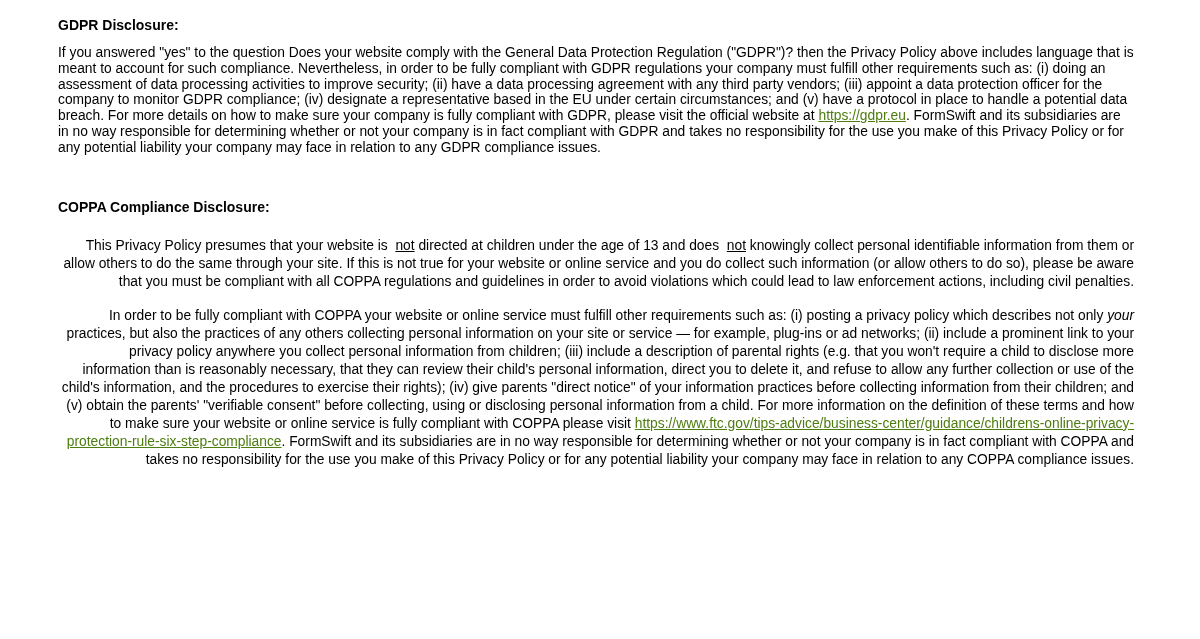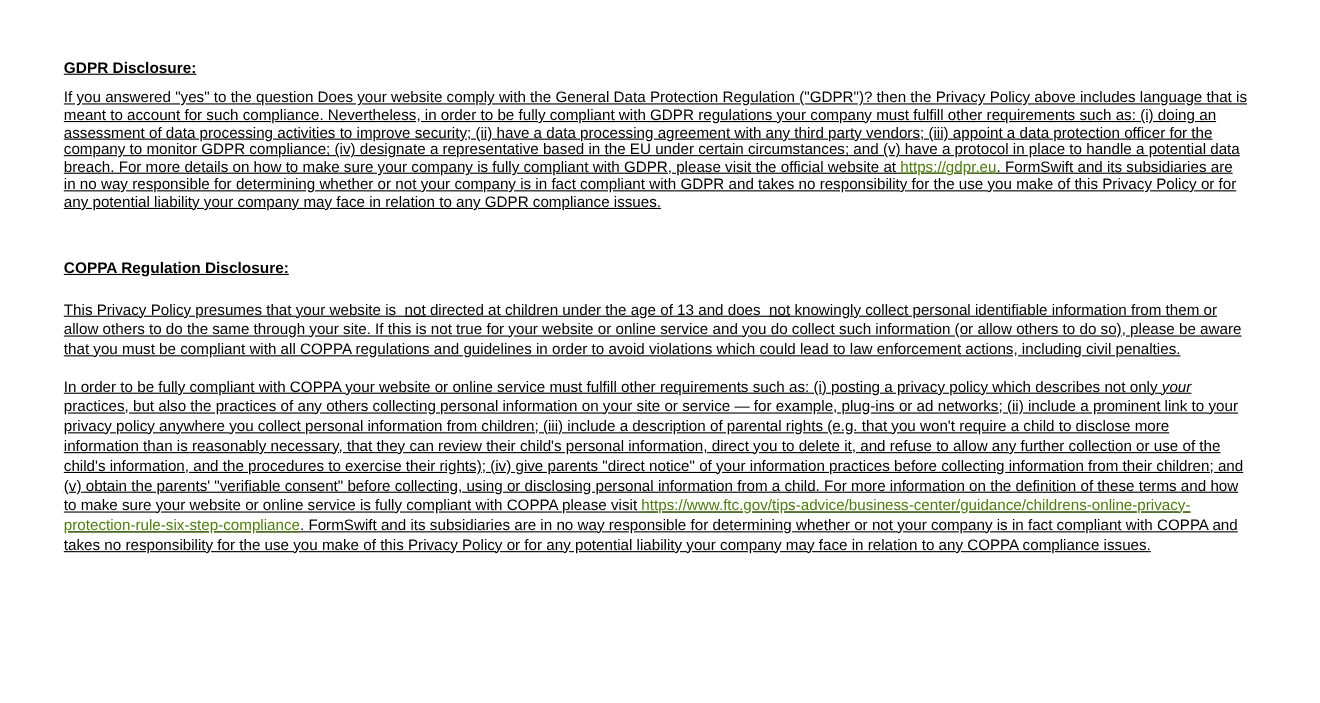--- a/index.html
+++ b/index.html
@@ -4,43 +4,43 @@
 <style>
   html, body {
     margin: 0;
     padding: 0;
     background: #ffffff;
     color: #000000;
     font-family: "Liberation Sans", sans-serif;
   }
   .doc {
     width: 1076px;
-    padding: 53px 8px 40px 58px;
+    padding: 17px 8px 40px 58px;
     box-sizing: content-box;
-    text-decoration: underline;
   }
   .heading {
     margin: 0;
     font-size: 14px;
     font-weight: bold;
     line-height: 16px;
   }
   .para {
     margin: 0;
     font-size: 13.8px;
   }
   .para.tight {
     margin-top: 12px;
     line-height: 15.8px;
   }
   .coppa-section {
     margin-top: 43px;
   }
   .para.loose {
     line-height: 18px;
+    text-align: right;
   }
   .para.first-loose {
     margin-top: 22px;
   }
   .para.second-loose {
     margin-top: 16px;
   }
   a.link {
     color: #4d7c0f;
     text-decoration: underline;
@@ -57,18 +57,18 @@
 <body>
 
 <div class="doc">
 
   <section class="gdpr-section">
     <h3 class="heading">GDPR Disclosure:</h3>
     <p class="para tight"><span>If you answered "yes" to the question Does your website comply with the General Data Protection Regulation ("GDPR")? then the Privacy Policy above includes language that is meant to account for such compliance. Nevertheless, in order to be fully compliant with GDPR regulations your company must fulfill other requirements such as: (i) doing an assessment of data processing activities to improve security; (ii) have a data processing agreement with any third party vendors; (iii) appoint a data protection officer for the company to monitor GDPR compliance; (iv) designate a representative based in the EU under certain circumstances; and (v) have a protocol in place to handle a potential data breach. For more details on how to make sure your company is fully compliant with GDPR, please visit the official website at </span><a href="#" class="link">https://gdpr.eu</a><span>. FormSwift and its subsidiaries are in no way responsible for determining whether or not your company is in fact compliant with GDPR and takes no responsibility for the use you make of this Privacy Policy or for any potential liability your company may face in relation to any GDPR compliance issues.</span></p>
   </section>
 
   <section class="coppa-section">
-    <h3 class="heading">COPPA Regulation Disclosure:</h3>
+    <h3 class="heading">COPPA Compliance Disclosure:</h3>
     <p class="para loose first-loose"><span>This Privacy Policy presumes that your website is &nbsp;</span><span class="underline">not</span><span> directed at children under the age of 13 and does &nbsp;</span><span class="underline">not</span><span> knowingly collect personal identifiable information from them or allow others to do the same through your site. If this is not true for your website or online service and you do collect such information (or allow others to do so), please be aware that you must be compliant with all COPPA regulations and guidelines in order to avoid violations which could lead to law enforcement actions, including civil penalties.</span></p>
     <p class="para loose second-loose"><span>In order to be fully compliant with COPPA your website or online service must fulfill other requirements such as: (i) posting a privacy policy which describes not only </span><span class="italic">your</span><span> practices, but also the practices of any others collecting personal information on your site or service — for example, plug-ins or ad networks; (ii) include a prominent link to your privacy policy anywhere you collect personal information from children; (iii) include a description of parental rights (e.g. that you won't require a child to disclose more information than is reasonably necessary, that they can review their child's personal information, direct you to delete it, and refuse to allow any further collection or use of the child's information, and the procedures to exercise their rights); (iv) give parents "direct notice" of your information practices before collecting information from their children; and (v) obtain the parents' "verifiable consent" before collecting, using or disclosing personal information from a child. For more information on the definition of these terms and how to make sure your website or online service is fully compliant with COPPA please visit </span><a href="#" class="link">https://www.ftc.gov/tips-advice/business-center/guidance/childrens-online-privacy-protection-rule-six-step-compliance</a><span>. FormSwift and its subsidiaries are in no way responsible for determining whether or not your company is in fact compliant with COPPA and takes no responsibility for the use you make of this Privacy Policy or for any potential liability your company may face in relation to any COPPA compliance issues.</span></p>
   </section>
 
 </div>
 
 </body></html>

